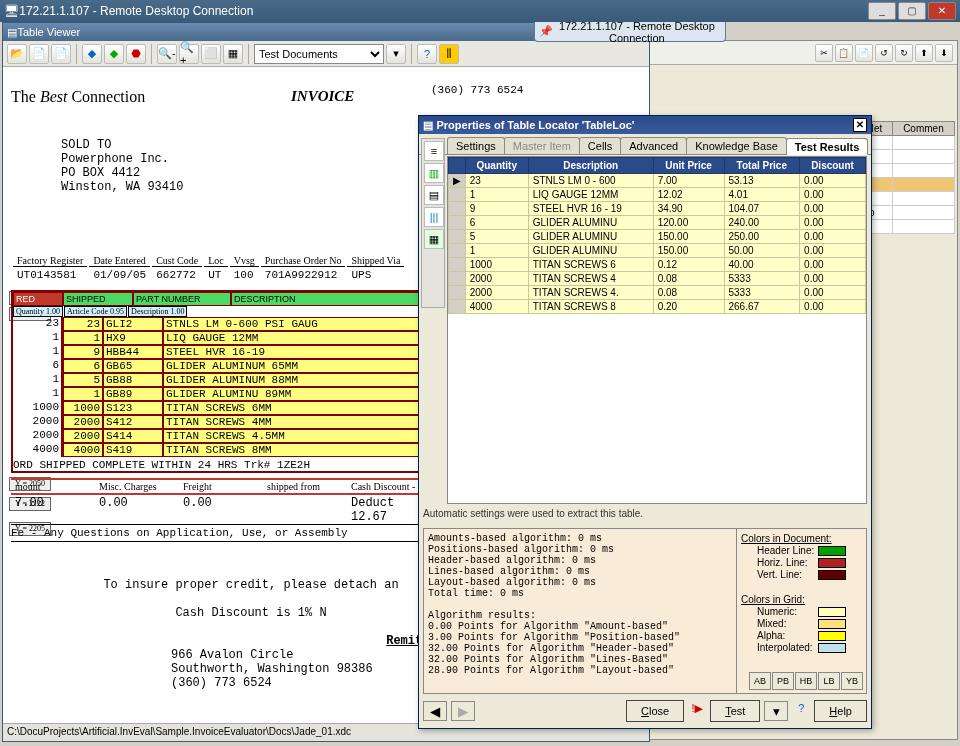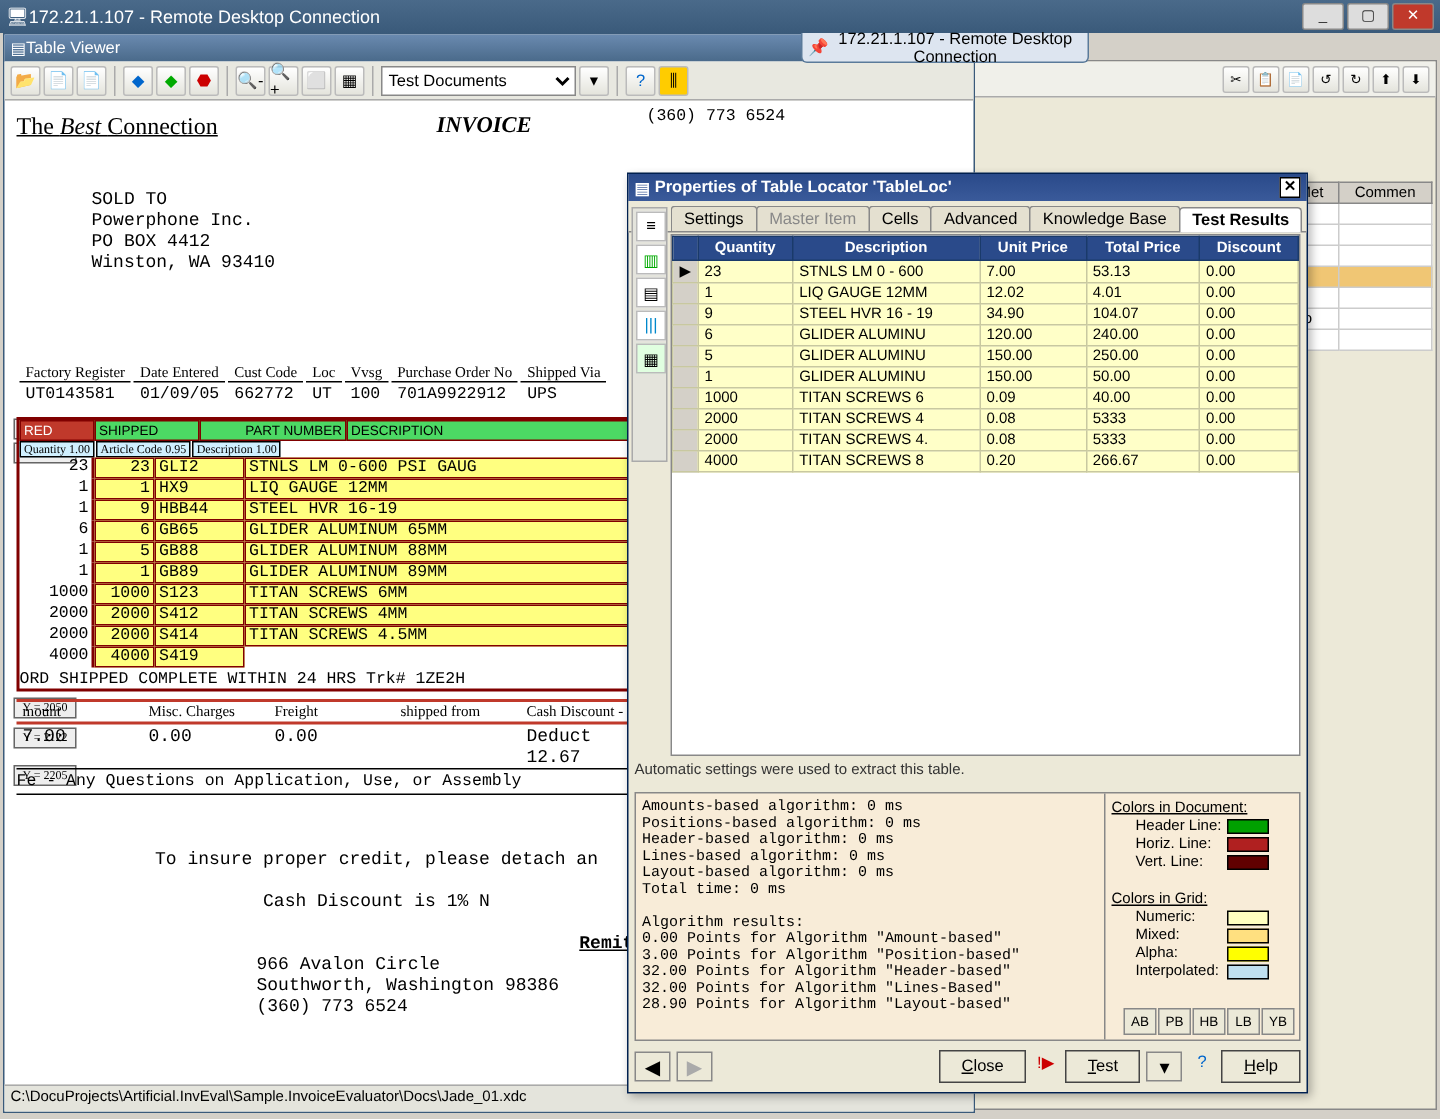--- a/index.html
+++ b/index.html
@@ -17,38 +17,38 @@
 
 .tv-window { position: absolute; top: 22px; left: 2px; width: 648px; height: 720px; border: 1px solid #3a5a7a; background: #fff; z-index: 10; }
 .tv-title { background: linear-gradient(#6a8ab0, #4a6a8a); color: #fff; height: 18px; display:flex; align-items:center; padding:0 4px; font-size:11px;}
 .tv-toolbar { height: 26px; background: #e8e8e0; border-bottom: 1px solid #aaa; display: flex; align-items: center; padding: 0 4px; gap:2px;}
 .tb-btn { width:20px; height:20px; border:1px solid #bbb; border-radius:2px; background:linear-gradient(#fff,#e4e4dc); display:flex; align-items:center; justify-content:center; font-size:11px; cursor:pointer;}
 .tb-sep { width:1px; height:20px; background:#aaa; margin:0 3px;}
 .tb-select { height:20px; font-size:11px; border:1px solid #888; background:#fff; }
 
 
 .doc-area { position:absolute; top:45px; left:0; right:0; bottom:18px; overflow:hidden;}
-.doc-page { position:absolute; top:8px; left:8px; width: 630px; font-family: 'Times New Roman', serif; font-size: 12px; color:#000;text-decoration:underline;}
+.doc-page { position:absolute; top:20px; left:8px; width: 630px; font-family: 'Times New Roman', serif; font-size: 12px; color:#000;}
 .brand { font-size: 16px; }
 .brand .best { font-style: italic; }
 .invoice-hdr { position:absolute; top:0; left:280px; font-weight:bold; font-size:15px; font-style:italic;}
 .sold-to { position:absolute; top:50px; left:50px; font-family: 'Courier New', monospace; font-size:12px; }
 .top-contact { position:absolute; top:-4px; left:420px; font-family:'Courier New', monospace; font-size:11px;}
 .inv-meta { position:absolute; top:50px; left:440px; font-size:11px;}
 .field-row { position:absolute; top:165px; left:0; font-size:10px; }
 .field-row th { font-weight:normal; padding:0 4px; text-align:left; border-bottom:1px solid #000;}
 .field-row td { font-family:'Courier New', monospace; font-size:11px; padding:0 4px;}
 
 
 .inv-grid-box { position:absolute; top: 202px; left:0; width: 420px; }
 .inv-grid-hdr { background:#4cd964; display:flex; font-size:9px; font-family:Arial; }
 .inv-grid-hdr > div { border:1px solid #800000; padding:1px 2px;}
 .inv-grid-hdr .a { width:50px; background:#c0392b; color:#fff;}
 .inv-grid-hdr .b { width:70px;}
-.inv-grid-hdr .c { width:98px;text-align:right;}
+.inv-grid-hdr .c { width:98px;}
 .inv-grid-hdr .d { flex:1;}
 .sub-badges { display:flex; font-size:8px; background:#fff;}
 .sub-badges span { border:1px solid #000; background:#d0f0ff; padding:0 2px; margin-right:1px;}
 .inv-row { display:flex; font-family:'Courier New'; font-size:11px; }
 .inv-row > div { padding:0 2px; border-right:2px solid #800000;}
 .inv-row .o { width:50px; text-align:right;}
 .inv-row .s { width:40px; text-align:right; background:#ffff80; border:1px solid #800000;}
 .inv-row .part { width:60px; background:#ffff80; border:1px solid #800000;}
 .inv-row .desc { flex:1; background:#ffff80; border:1px solid #800000;}
 .grid-frame { border:2px solid #800000;}
@@ -292,21 +292,21 @@
             <div class="inv-row">
               <div class="o">1</div>
               <div class="s">5</div>
               <div class="part">GB88</div>
               <div class="desc">GLIDER ALUMINUM 88MM</div>
             </div>
             <div class="inv-row">
               <div class="o">1</div>
               <div class="s">1</div>
               <div class="part">GB89</div>
-              <div class="desc">GLIDER ALUMINUM 89MM</div>
+              <div class="desc">GLIDER ALUMINU 89MM</div>
             </div>
             <div class="inv-row">
               <div class="o">1000</div>
               <div class="s">1000</div>
               <div class="part">S123</div>
               <div class="desc">TITAN SCREWS 6MM</div>
             </div>
             <div class="inv-row">
               <div class="o">2000</div>
               <div class="s">2000</div>
@@ -316,20 +316,21 @@
             <div class="inv-row">
               <div class="o">2000</div>
               <div class="s">2000</div>
               <div class="part">S414</div>
               <div class="desc">TITAN SCREWS 4.5MM</div>
             </div>
             <div class="inv-row">
               <div class="o">4000</div>
               <div class="s">4000</div>
               <div class="part">S419</div>
+              <div class="desc">TITAN SCREWS 8MM</div>
             </div>
           </div>
         <div class="ship-note">ORD    SHIPPED COMPLETE WITHIN 24 HRS   Trk# 1ZE2H</div>
       </div>
 
       <div class="totals-row" id="tot-h">
           <div>mount</div>
           <div>Misc. Charges</div>
           <div>Freight</div>
           <div>shipped from</div>
@@ -440,21 +441,21 @@
             <td>1</td>
             <td>GLIDER ALUMINU</td>
             <td>150.00</td>
             <td>50.00</td>
             <td>0.00</td>
           </tr>
           <tr>
             <td class="rowh"></td>
             <td>1000</td>
             <td>TITAN SCREWS 6</td>
-            <td>0.09</td>
+            <td>0.12</td>
             <td>40.00</td>
             <td>0.00</td>
           </tr>
           <tr>
             <td class="rowh"></td>
             <td>2000</td>
             <td>TITAN SCREWS 4</td>
             <td>0.08</td>
             <td>5333</td>
             <td>0.00</td>

